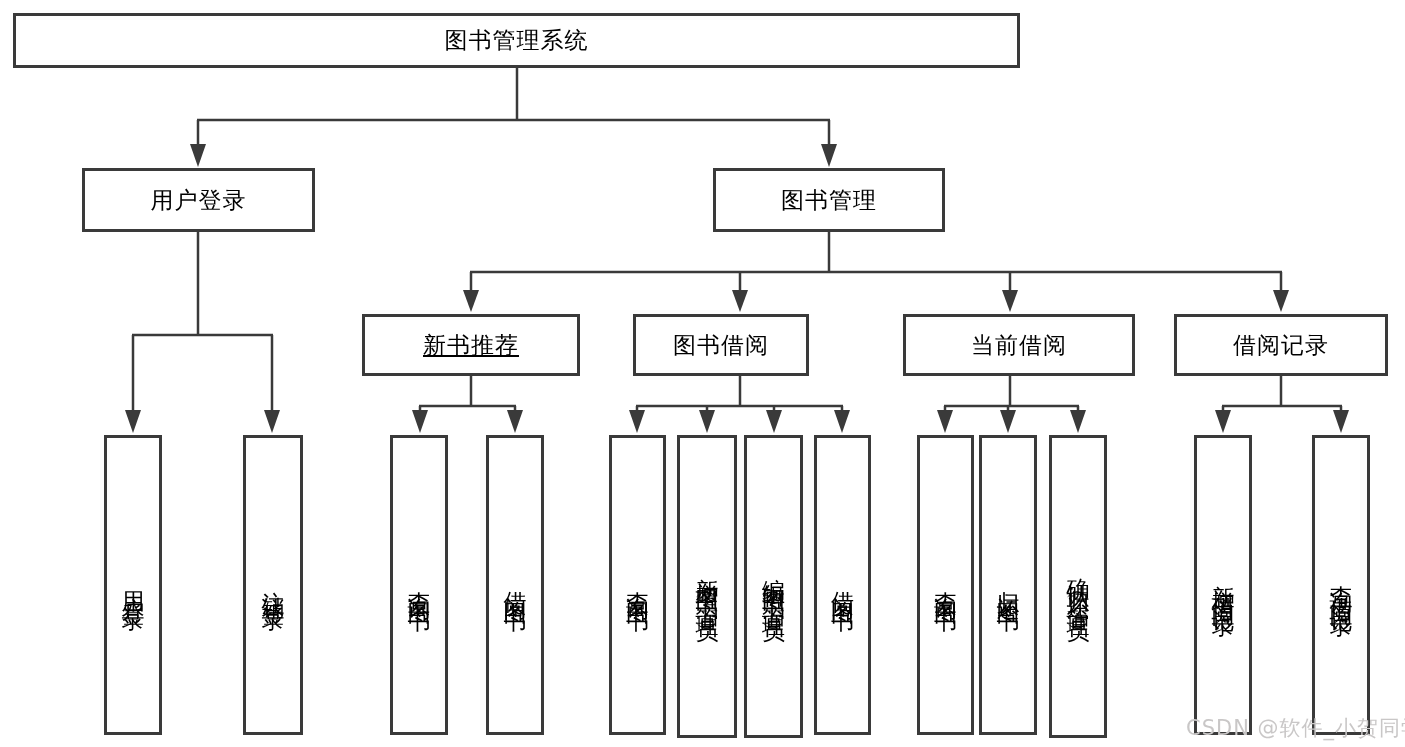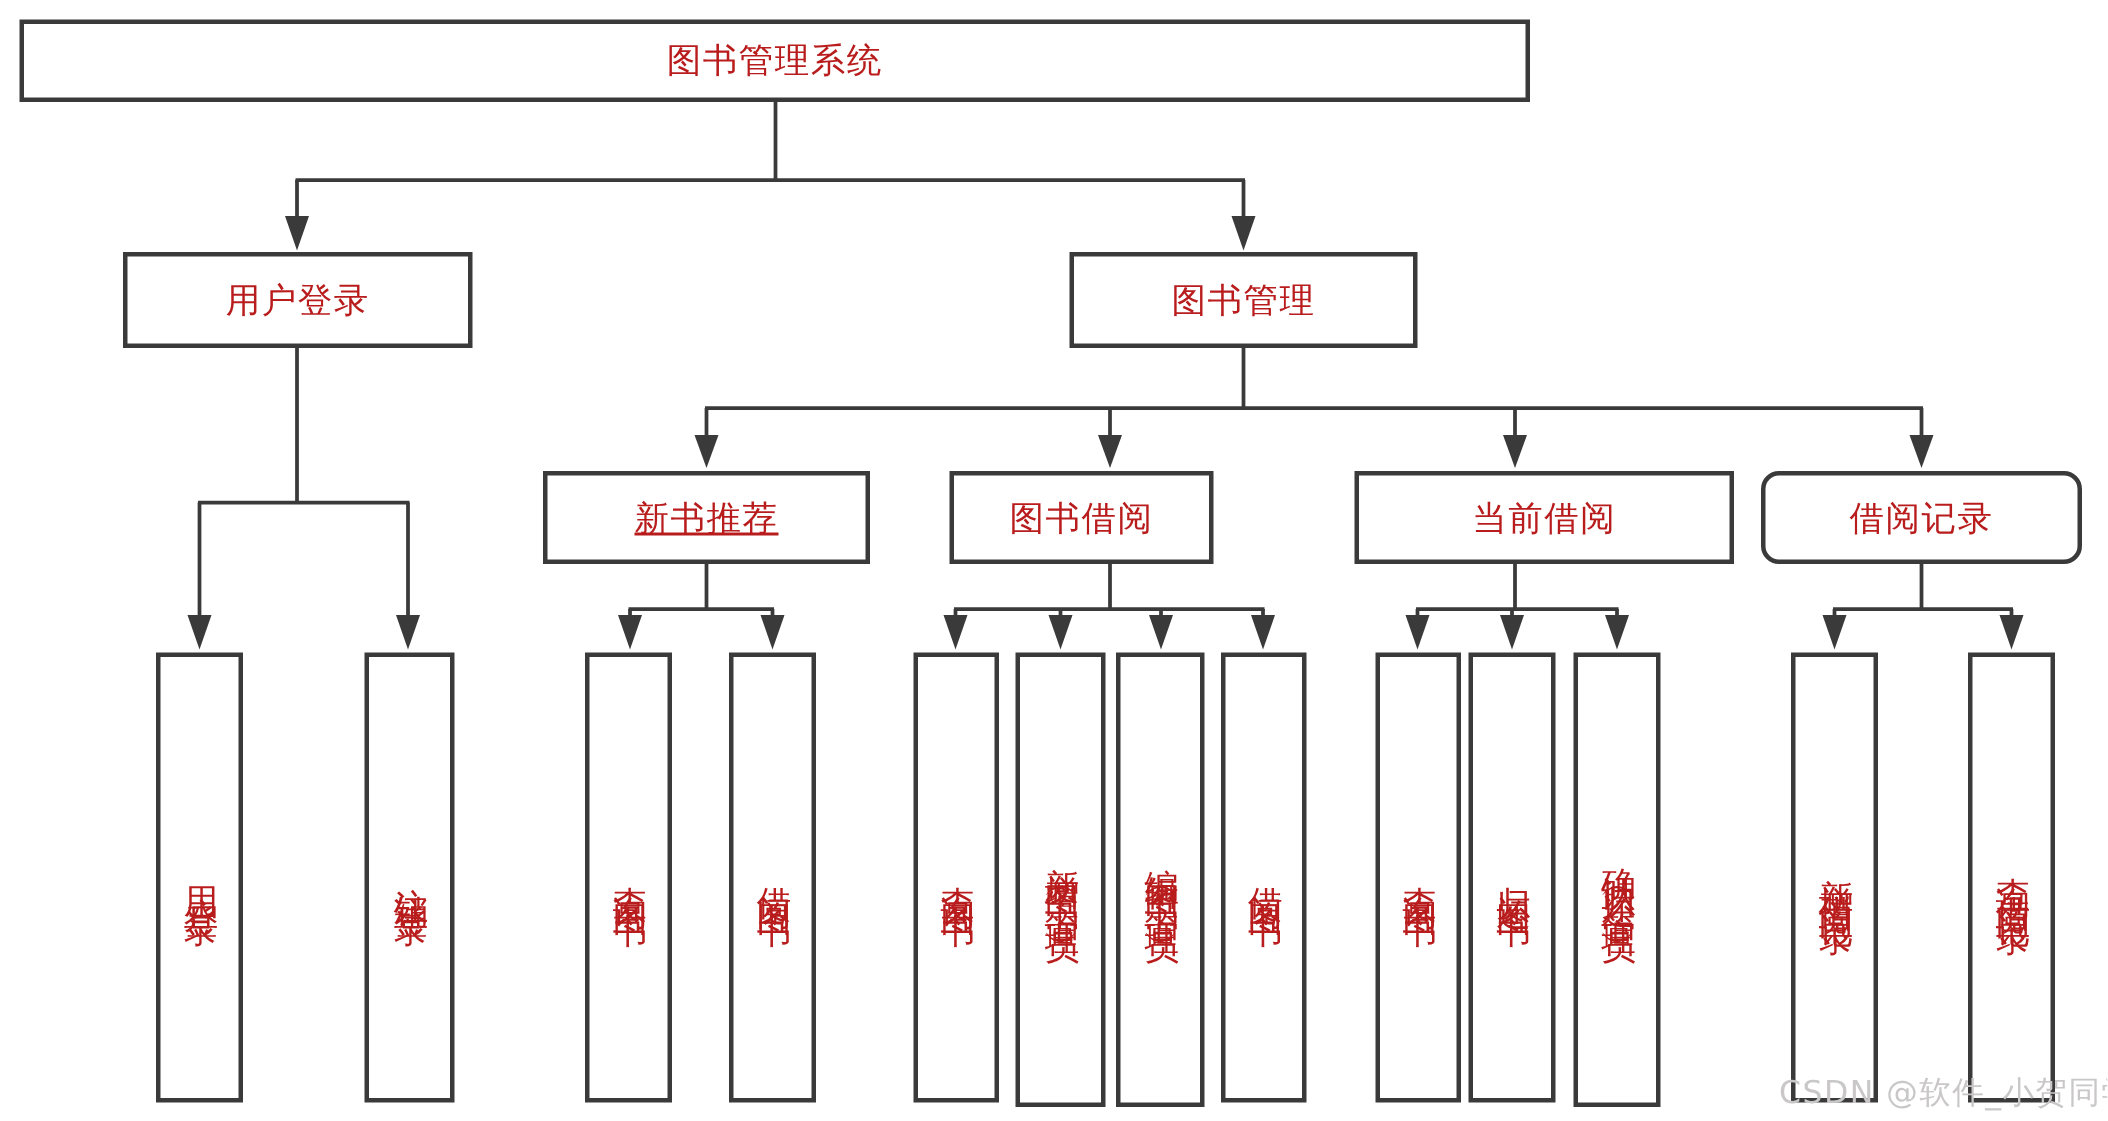--- a/index.html
+++ b/index.html
@@ -18,21 +18,21 @@
     pointer-events: none;
   }
   .box {
     position: absolute;
     box-sizing: border-box;
     background: #ffffff;
     border: 3px solid #3a3a3a;
     display: flex;
     align-items: center;
     justify-content: center;
-    color: #b91c1c;
+    color: #000000;
     font-size: 23px;
     letter-spacing: 1px;
     z-index: 2;
   }
   .vbox span {
     writing-mode: vertical-rl;
     text-orientation: mixed;
     letter-spacing: 6px;
     font-size: 23px;
     line-height: 1;
@@ -127,22 +127,22 @@
     </g>
   </svg>
 
   <div class="box" style="left:13px; top:13px; width:1007px; height:55px;">图书管理系统</div>
 
   <div class="box" style="left:82px; top:168px; width:233px; height:64px;">用户登录</div>
   <div class="box" style="left:713px; top:168px; width:232px; height:64px;">图书管理</div>
 
   <div class="box" style="left:362px; top:314px; width:218px; height:62px;text-decoration:underline;">新书推荐</div>
   <div class="box" style="left:633px; top:314px; width:176px; height:62px;">图书借阅</div>
-  <div class="box" style="left:903px; top:314px; width:253px; height:62px;">当前借阅</div>
-  <div class="box" style="left:1174px; top:314px; width:214px; height:62px;border-radius:12px;">借阅记录</div>
+  <div class="box" style="left:903px; top:314px; width:232px; height:62px;">当前借阅</div>
+  <div class="box" style="left:1174px; top:314px; width:214px; height:62px;">借阅记录</div>
 
   <div class="box vbox" style="left:104px; top:435px; width:58px; height:300px;">
     <span>用户登录</span>
   </div>
   <div class="box vbox" style="left:243px; top:435px; width:60px; height:300px;">
     <span>注销登录</span>
   </div>
 
   <div class="box vbox" style="left:390px; top:435px; width:58px; height:300px;">
     <span>查询图书</span>

